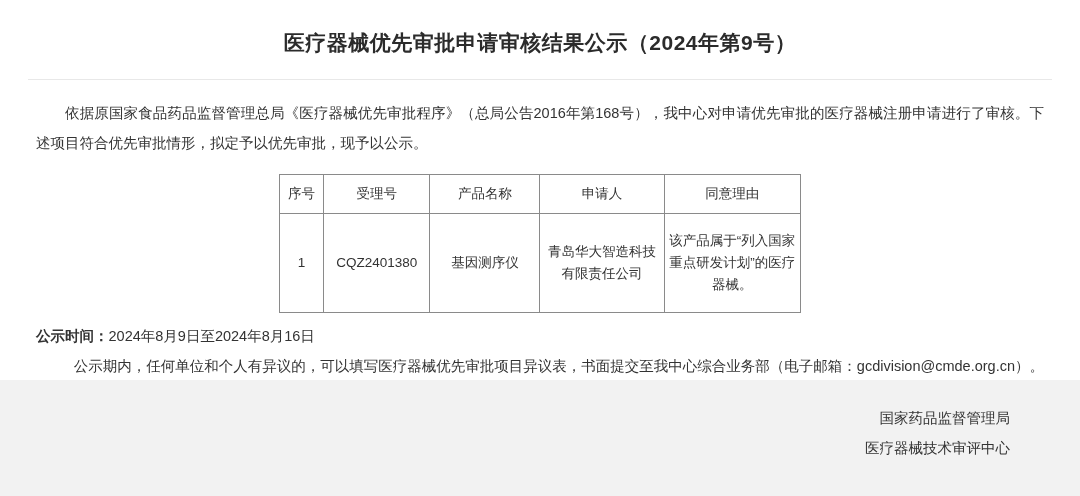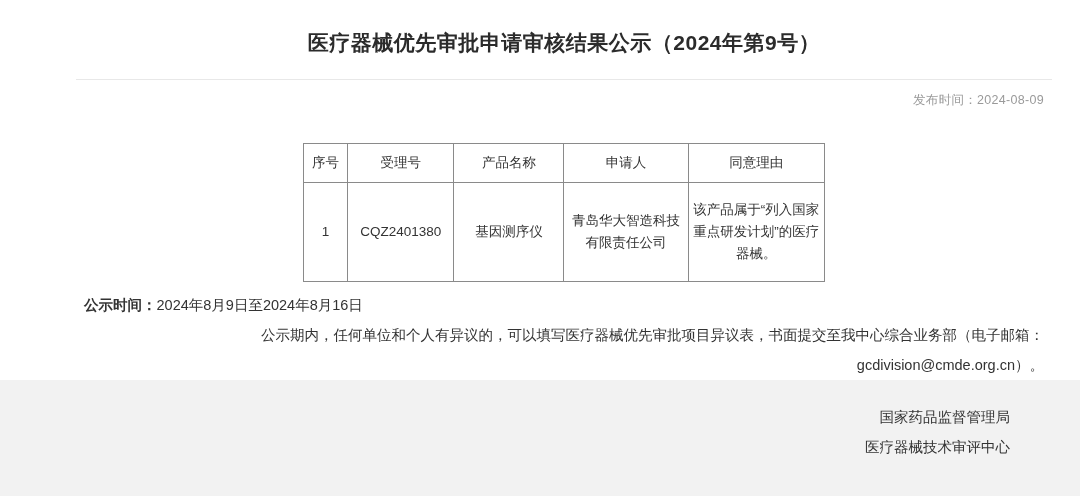--- a/index.html
+++ b/index.html
@@ -12,21 +12,20 @@
     background: #f2f2f2;
     font-family: "Liberation Sans", sans-serif;
     overflow: hidden;
   }
   .page {
     position: relative;
     width: 1080px;
     height: 380px;
     background: #ffffff;
     box-sizing: border-box;
-    padding-left: 48px;
   }
   .doc-title {
     text-align: center;
     font-size: 21px;
     font-weight: bold;
     color: #2b2b2b;
     letter-spacing: 0.5px;
     padding: 28px 60px 22px 60px;
     line-height: 1.4;
   }
@@ -105,26 +104,24 @@
 </style>
 </head>
 <body>
 
 <div class="page">
 
   <div class="doc-title">医疗器械优先审批申请审核结果公示（2024年第9号）</div>
 
   <div class="title-rule"></div>
 
-  <div class="publish-line">
-    <span>发布时间：</span><span>2024-08-09</span>
-  </div>
 
   <div class="body-wrap">
 
+    <div class="para">依据原国家食品药品监督管理总局《医疗器械优先审批程序》（总局公告2016年第168号），我中心对申请优先审批的医疗器械注册申请进行了审核。下述项目符合优先审批情形，拟定予以优先审批，现予以公示。</div>
 
     <table class="result-table">
       <colgroup>
         <col class="col-no">
         <col class="col-accept">
         <col class="col-product">
         <col class="col-applicant">
         <col class="col-reason">
       </colgroup>
       <thead>

